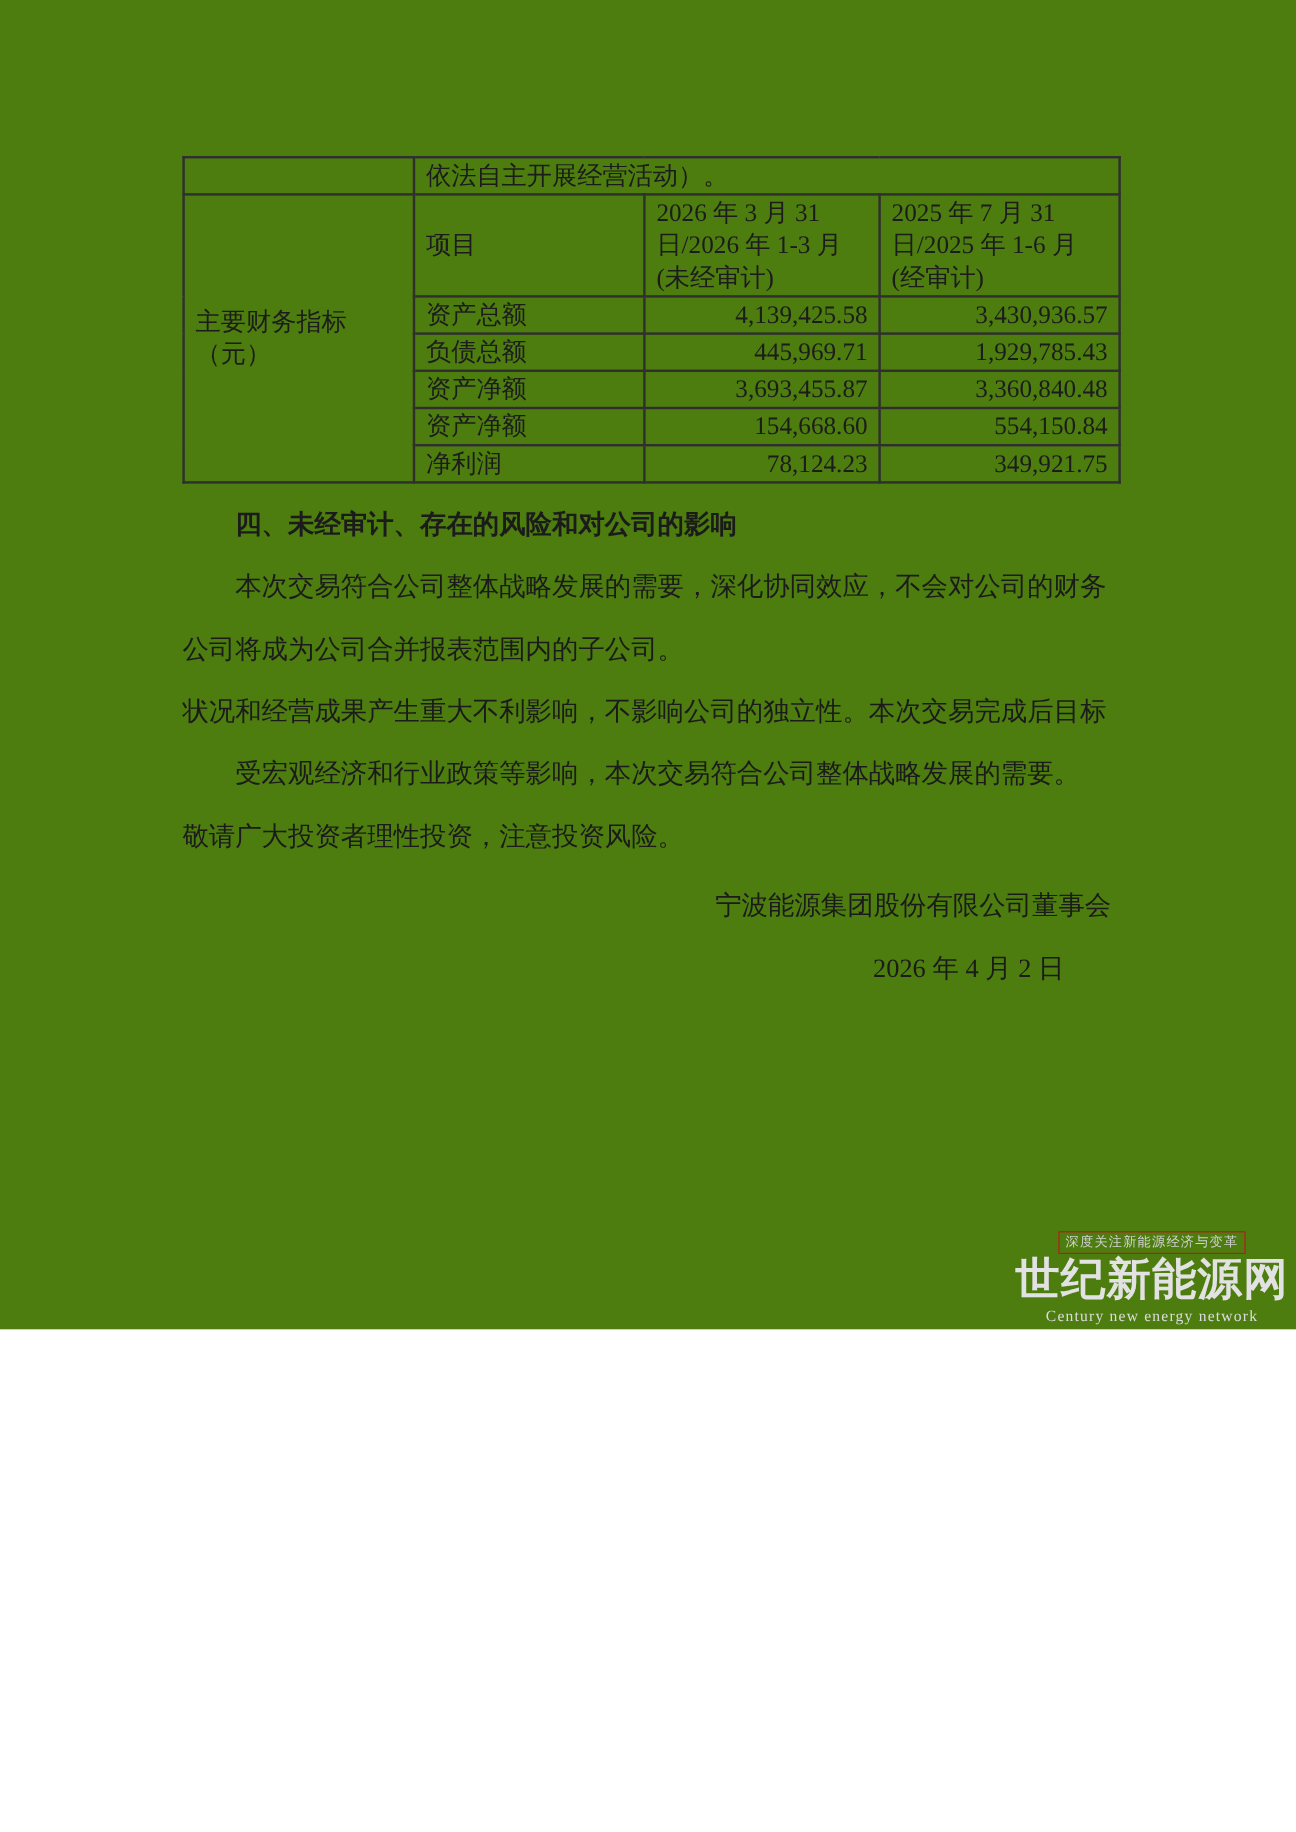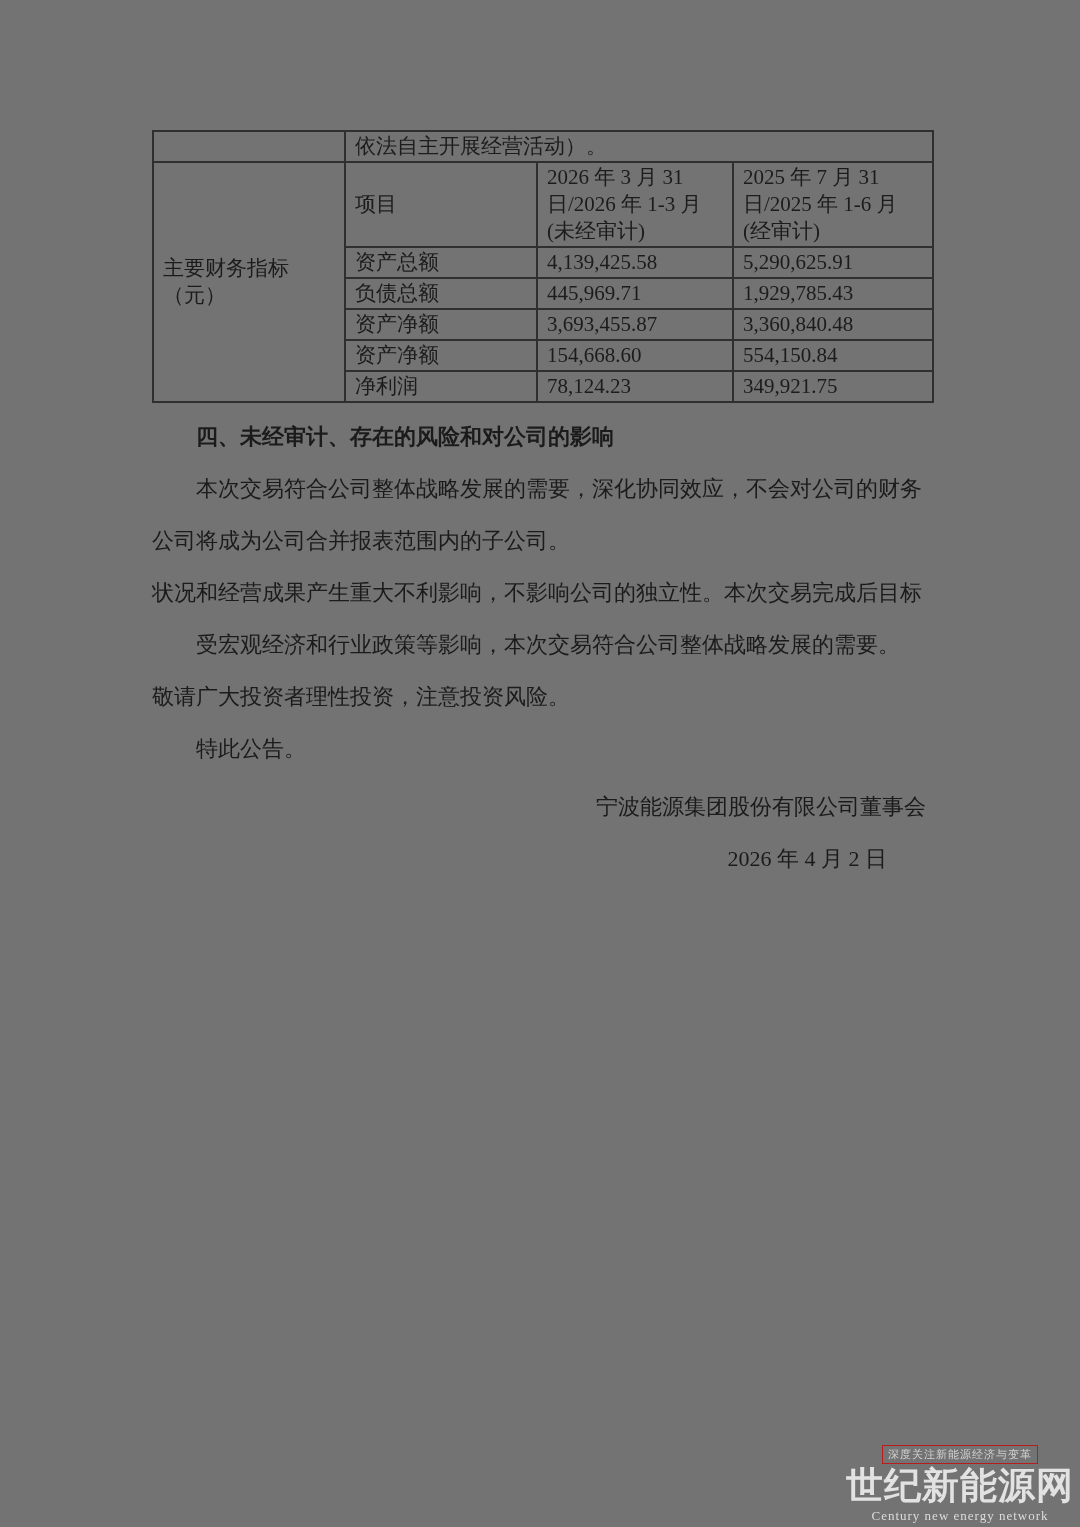--- a/index.html
+++ b/index.html
@@ -4,22 +4,22 @@
 <style>
   * { margin: 0; padding: 0; box-sizing: border-box; }
   html, body { width: 1080px; background: #ffffff; }
   body {
     font-family: "Liberation Serif", "DejaVu Serif", serif;
     color: #1c1c1c;
   }
   .page {
     position: relative;
     width: 1080px;
-    height: 1527px;
-    background: #737373;
+    height: 1108px;
+    background: #4d7c0f;
     overflow: hidden;
   }
   .content {
     position: absolute;
     left: 152px;
     top: 130px;
     width: 780px;
   }
   table.fin {
     width: 780px;
@@ -31,21 +31,21 @@
     border: 2px solid #2f2f2f;
     padding: 1px 9px;
     vertical-align: middle;
     line-height: 27px;
   }
   tr.row-cont td { height: 30px; }
   tr.row-header td { height: 85px; margin-top: 19px; }
   tr.data-row td { height: 30px; }
   td.left-label { text-align: left; vertical-align: middle; }
   td.left-label span { display: block; }
-  td.num { padding-right: 13px; }
+  td.num { text-align: right; padding-right: 13px; }
   .bodytext {
     margin-top: 8px;
     font-size: 22px;
     line-height: 52px;
     color: #1b1b1b;
   }
   .heading { font-weight: bold; }
   .indent { padding-left: 44px; }
   .sig-block { margin-top: 6px; text-align: right; }
   .sig-line { padding-right: 6px; }
@@ -106,21 +106,21 @@
             <span>主要财务指标</span>
             <span>（元）</span>
           </td>
           <td>项目</td>
           <td>2026 年 3 月 31 日/2026 年 1-3 月(未经审计)</td>
           <td>2025 年 7 月 31 日/2025 年 1-6 月(经审计)</td>
         </tr>
         <tr class="data-row">
           <td>资产总额</td>
           <td class="num">4,139,425.58</td>
-          <td class="num">5,290,625.91</td>
+          <td class="num">3,430,936.57</td>
         </tr>
         <tr class="data-row">
           <td>负债总额</td>
           <td class="num">445,969.71</td>
           <td class="num">1,929,785.43</td>
         </tr>
         <tr class="data-row">
           <td>资产净额</td>
           <td class="num">3,693,455.87</td>
           <td class="num">3,360,840.48</td>
@@ -138,21 +138,20 @@
       </tbody>
     </table>
 
     <div class="bodytext">
       <div class="heading indent">四、未经审计、存在的风险和对公司的影响</div>
       <div class="indent">本次交易符合公司整体战略发展的需要，深化协同效应，不会对公司的财务</div>
       <div>公司将成为公司合并报表范围内的子公司。</div>
       <div>状况和经营成果产生重大不利影响，不影响公司的独立性。本次交易完成后目标</div>
       <div class="indent">受宏观经济和行业政策等影响，本次交易符合公司整体战略发展的需要。</div>
       <div>敬请广大投资者理性投资，注意投资风险。</div>
-      <div class="indent">特此公告。</div>
       <div class="sig-block">
         <div class="sig-line">宁波能源集团股份有限公司董事会</div>
         <div class="date-line">2026 年 4 月 2 日</div>
       </div>
     </div>
 
   </div>
 
   <div class="watermark">
     <div>

